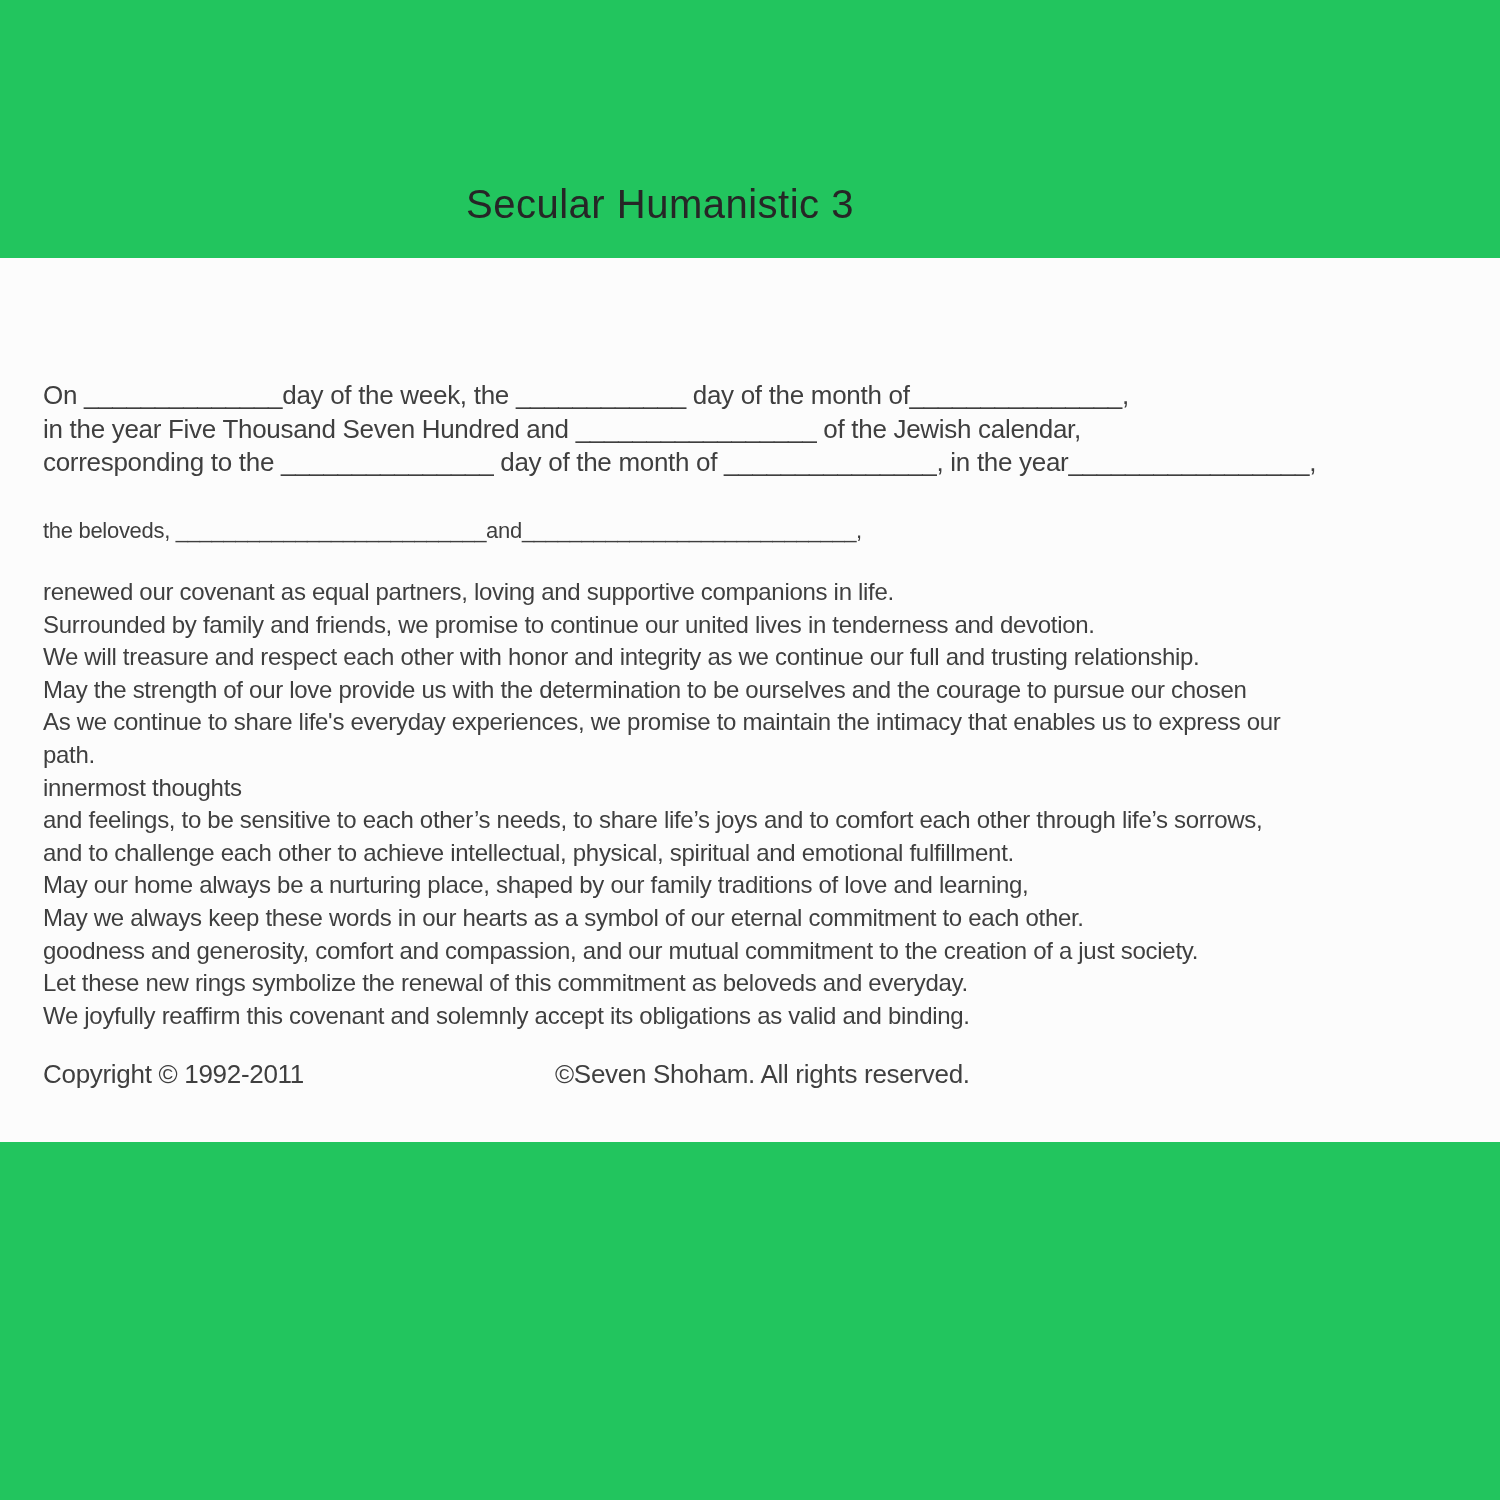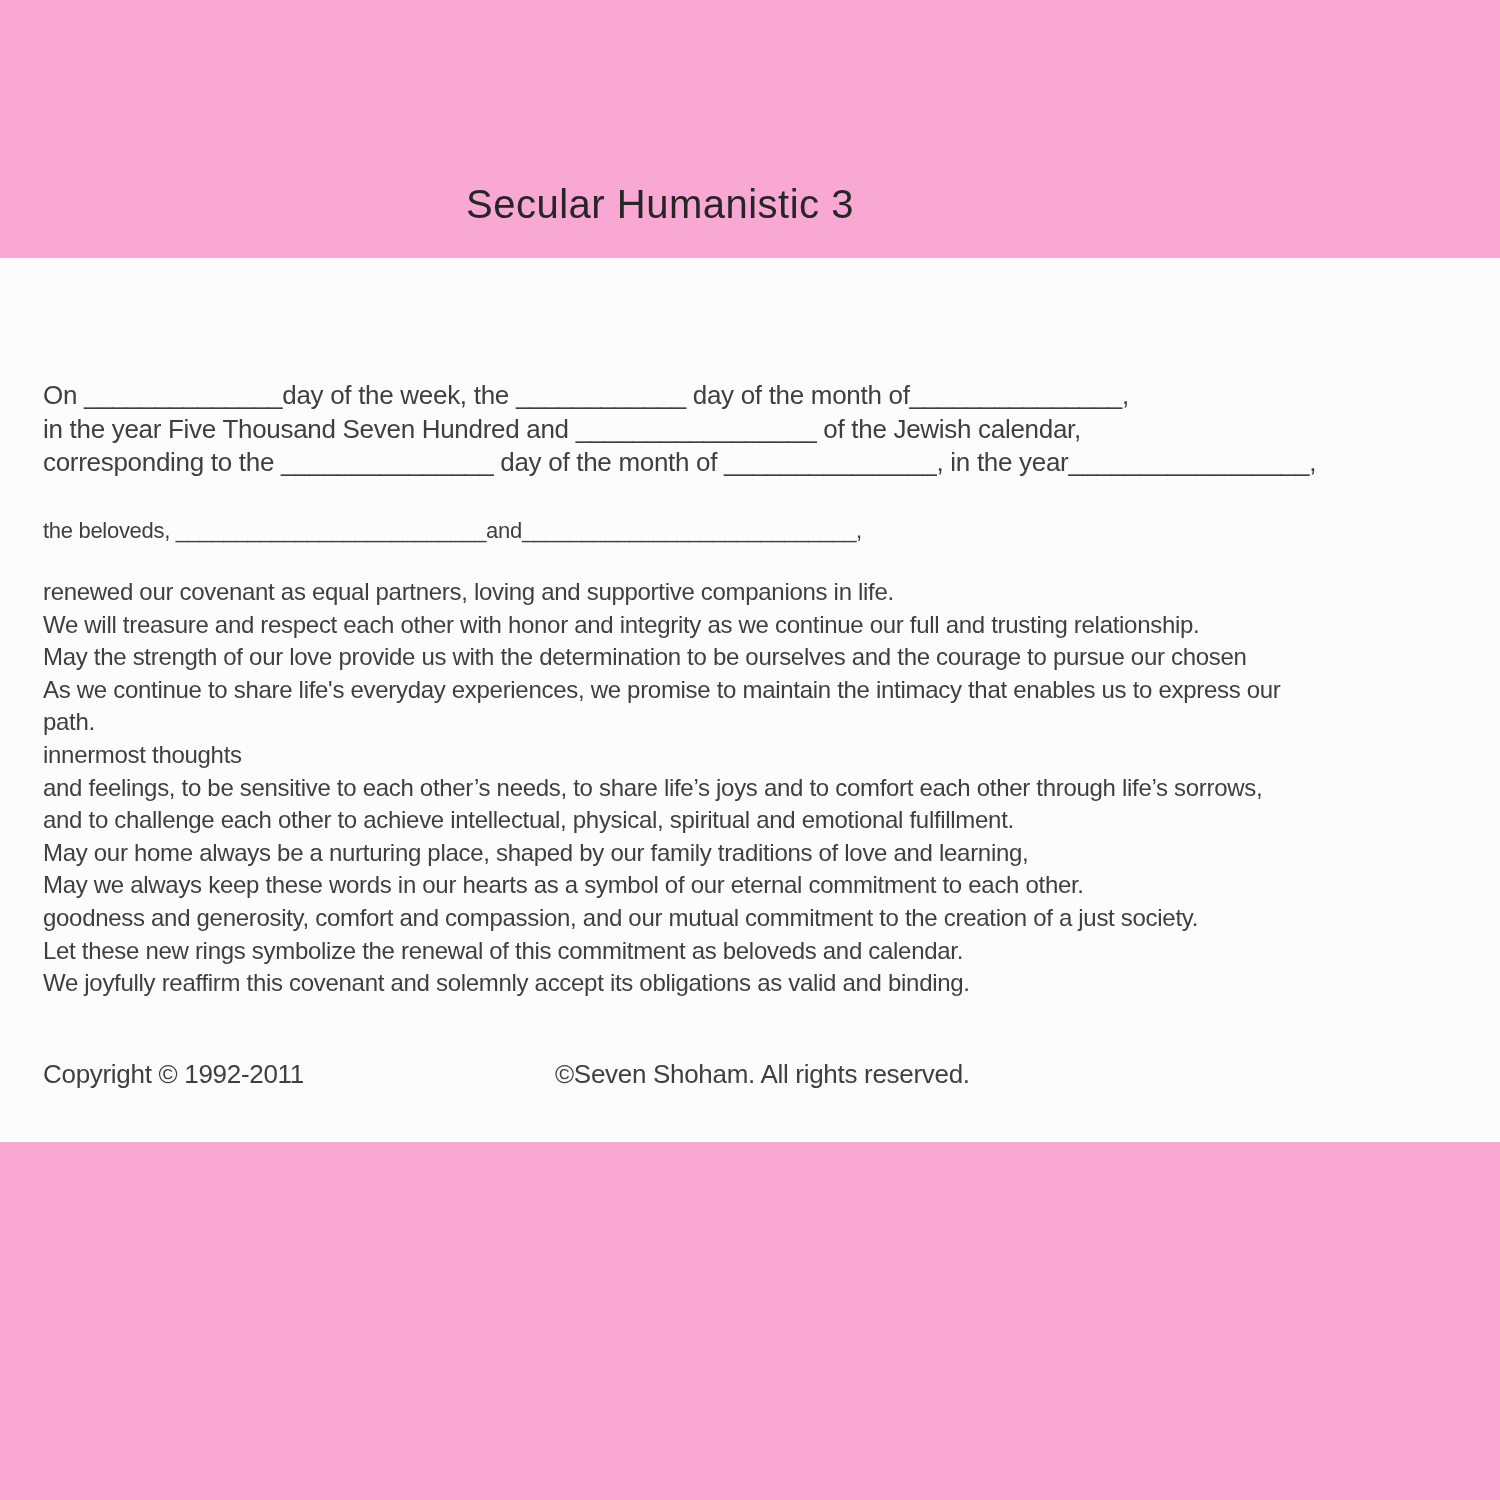--- a/index.html
+++ b/index.html
@@ -4,21 +4,21 @@
 <style>
   html, body {
     margin: 0;
     padding: 0;
     background: #ffffff;
   }
   .canvas {
     position: relative;
     width: 1500px;
     height: 1500px;
-    background: #f9a8d4;
+    background: #22c55e;
     overflow: hidden;
     font-family: "Liberation Sans", sans-serif;
     color: #3f3f3f;
   }
   .sheet {
     position: absolute;
     left: 0;
     top: 258px;
     width: 1500px;
     height: 884px;
@@ -93,30 +93,31 @@
   <div class="date-block">
     <div class="textline">On ______________day of the week, the ____________ day of the month of_______________,</div>
     <div class="textline">in the year Five Thousand Seven Hundred and _________________ of the Jewish calendar,</div>
     <div class="textline">corresponding to the _______________ day of the month of _______________, in the year_________________,</div>
   </div>
 
   <div class="beloveds textline">the beloveds, __________________________and____________________________,</div>
 
   <div class="vows">
     <div class="textline">renewed our covenant as equal partners, loving and supportive companions in life.</div>
+    <div class="textline">Surrounded by family and friends, we promise to continue our united lives in tenderness and devotion.</div>
     <div class="textline">We will treasure and respect each other with honor and integrity as we continue our full and trusting relationship.</div>
     <div class="textline">May the strength of our love provide us with the determination to be ourselves and the courage to pursue our chosen</div>
     <div class="textline">As we continue to share life's everyday experiences, we promise to maintain the intimacy that enables us to express our</div>
     <div class="textline">path.</div>
     <div class="textline">innermost thoughts</div>
     <div class="textline">and feelings, to be sensitive to each other’s needs, to share life’s joys and to comfort each other through life’s sorrows,</div>
     <div class="textline">and to challenge each other to achieve intellectual, physical, spiritual and emotional fulfillment.</div>
     <div class="textline">May our home always be a nurturing place, shaped by our family traditions of love and learning,</div>
     <div class="textline">May we always keep these words in our hearts as a symbol of our eternal commitment to each other.</div>
     <div class="textline">goodness and generosity, comfort and compassion, and our mutual commitment to the creation of a just society.</div>
-    <div class="textline">Let these new rings symbolize the renewal of this commitment as beloveds and calendar.</div>
+    <div class="textline">Let these new rings symbolize the renewal of this commitment as beloveds and everyday.</div>
     <div class="textline">We joyfully reaffirm this covenant and solemnly accept its obligations as valid and binding.</div>
   </div>
 
   <div class="footer-left">Copyright © 1992-2011</div>
   <div class="footer-right">©Seven Shoham. All rights reserved.</div>
 
 </div>
 
 </body></html>

